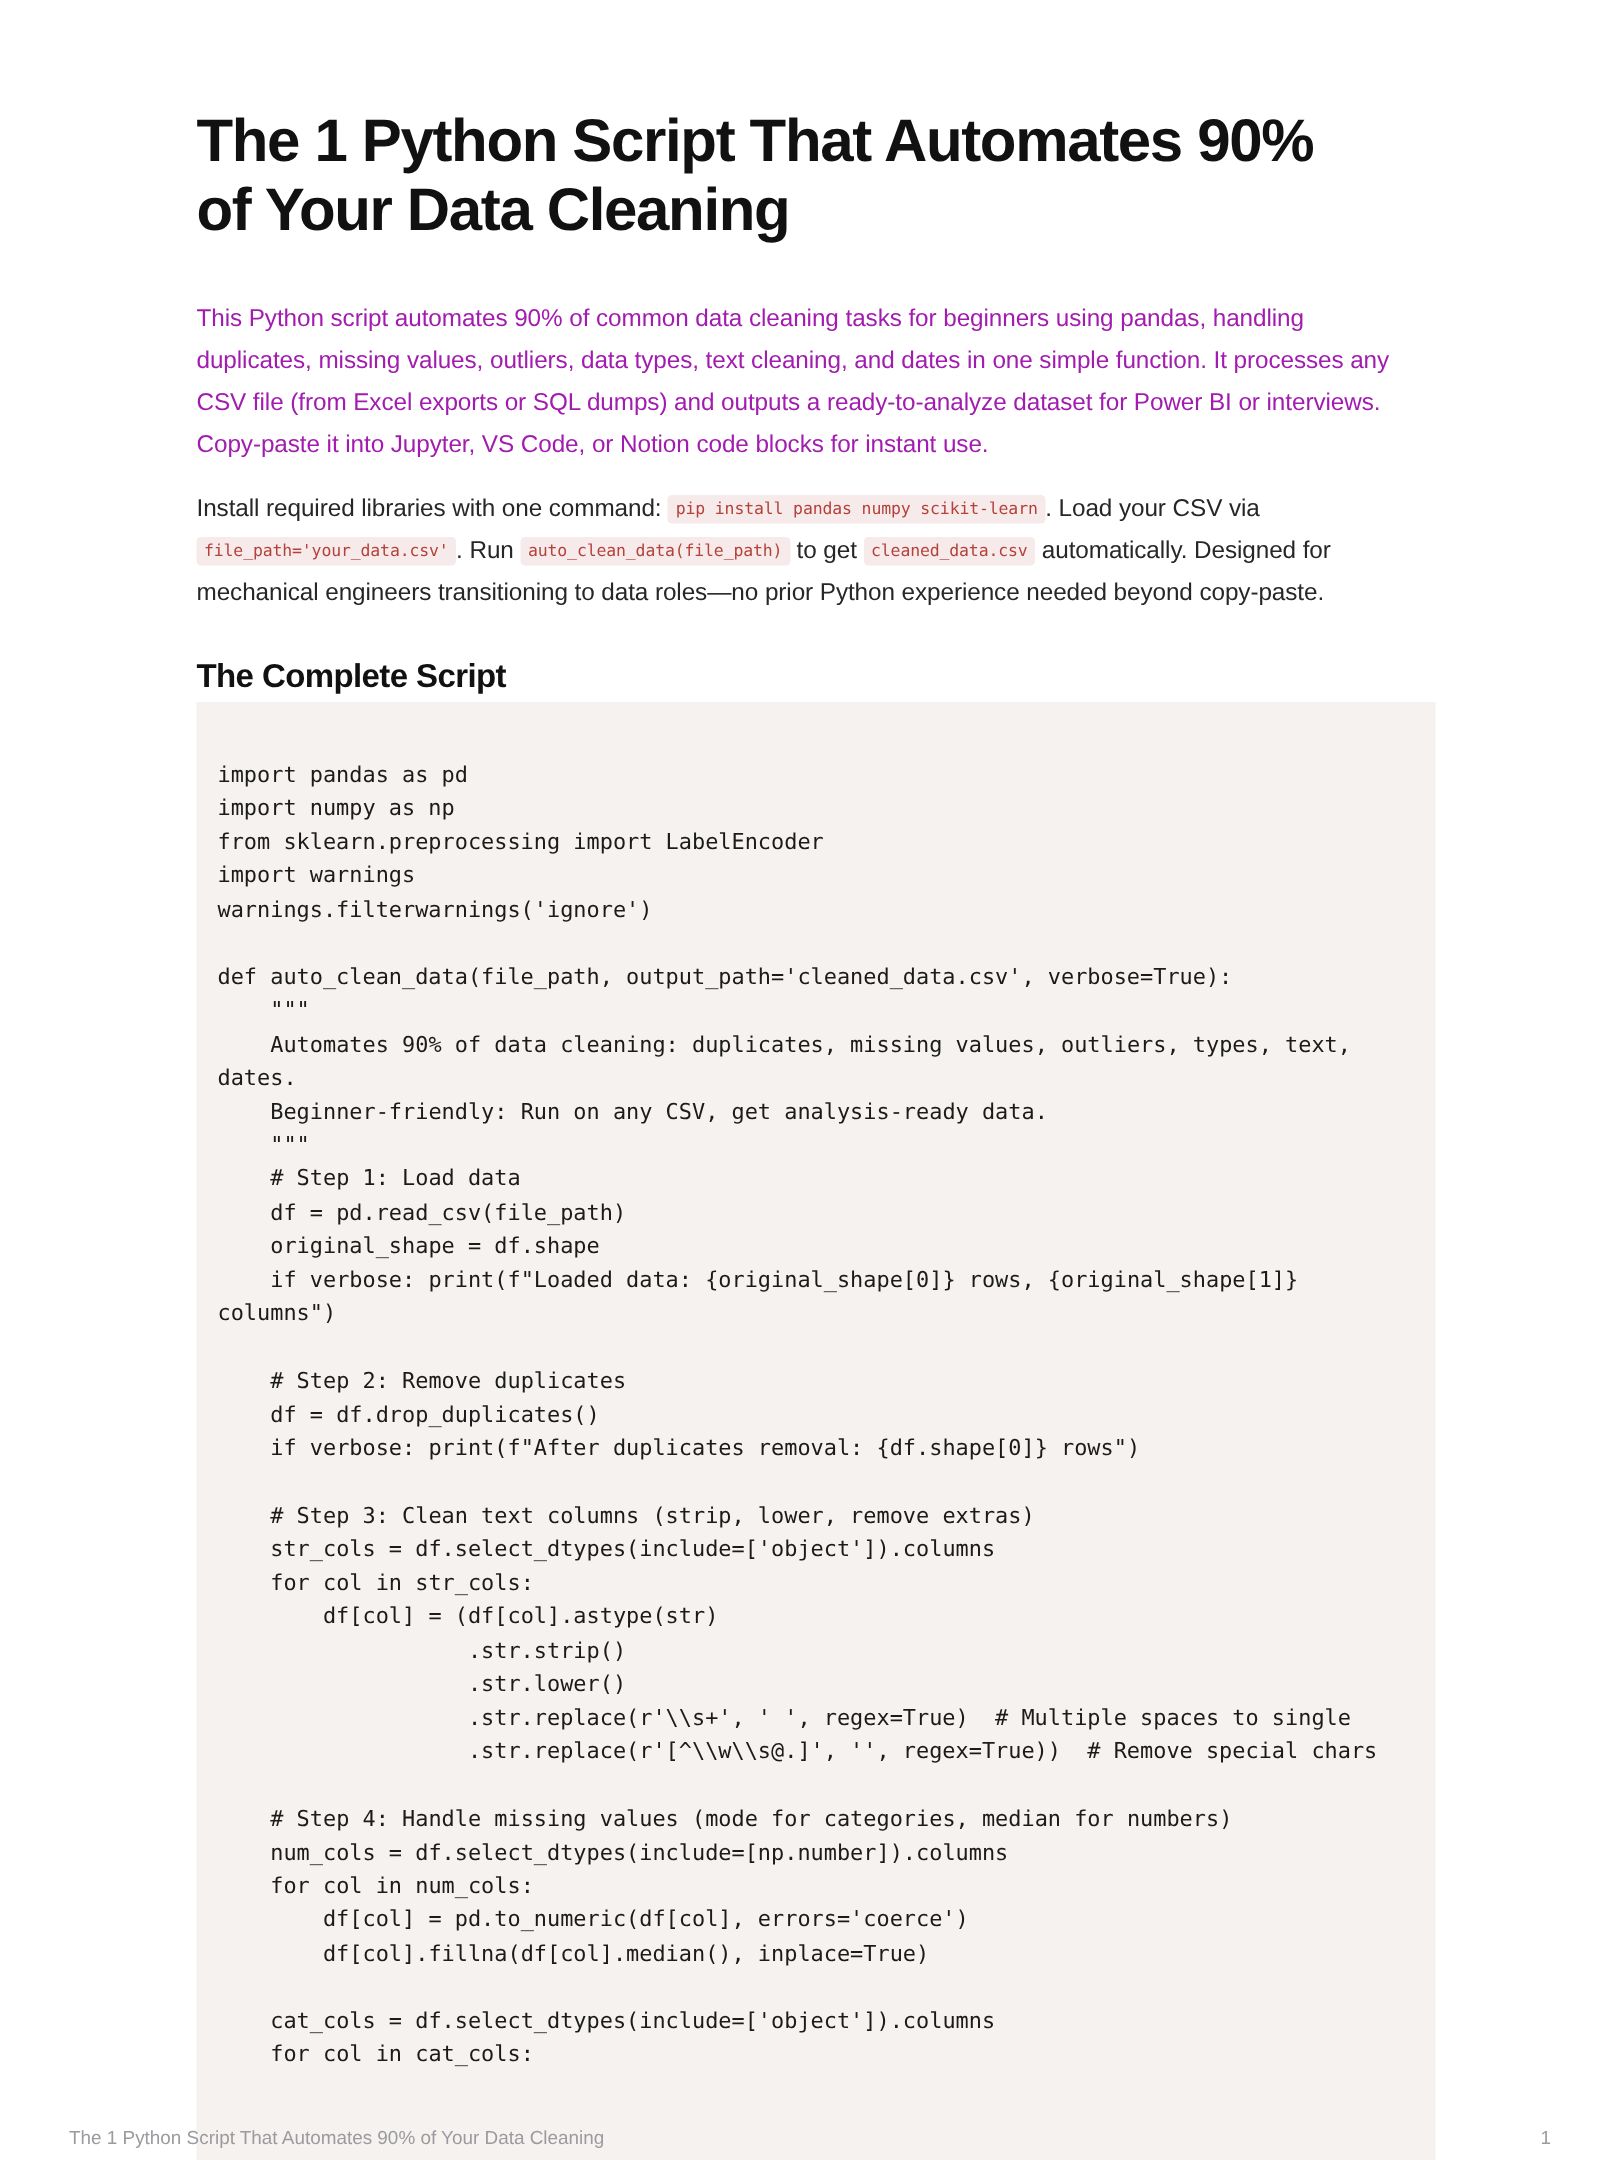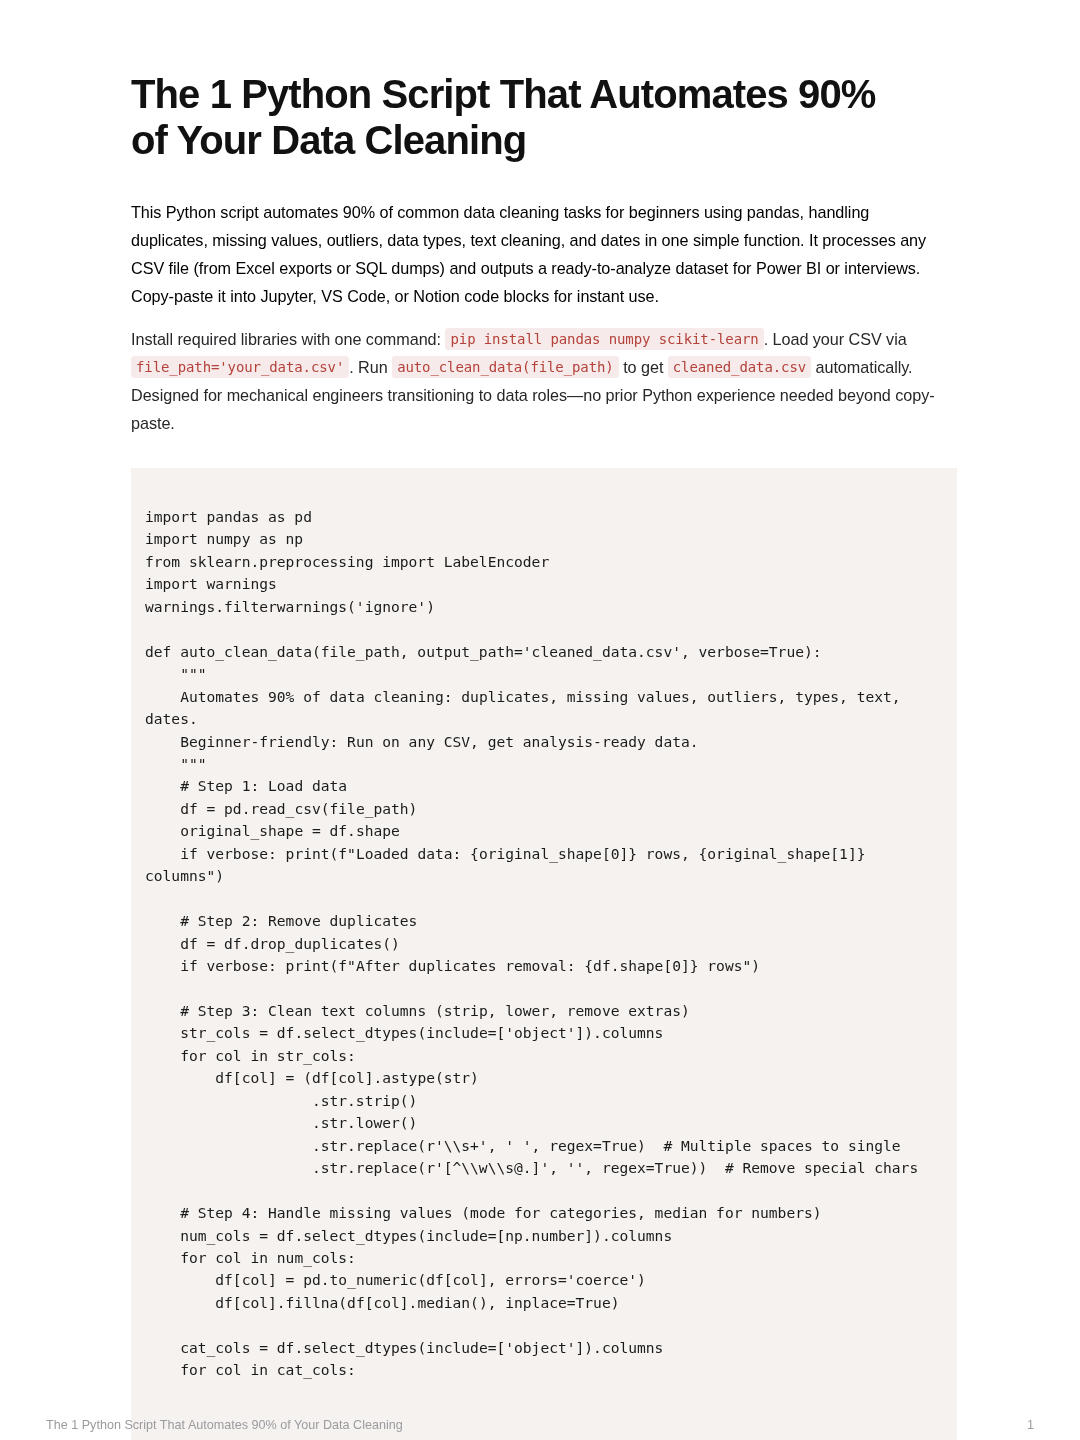--- a/index.html
+++ b/index.html
@@ -42,21 +42,21 @@
     padding-top: 72px;
     color: #111111;
     max-width: 790px;
   }
 
   .intro {
     font-size: 16.2px;
     line-height: 1.72;
     margin: 0;
     padding-top: 36px;
-    color: #000000;
+    color: #a21caf;
     max-width: 815px;
     letter-spacing: -0.05px;
   }
 
   h2.section-heading {
     font-size: 22px;
     font-weight: 700;
     letter-spacing: -0.4px;
     margin: 0;
     color: #111111;
@@ -70,21 +70,21 @@
     line-height: 1.74;
     margin: 0;
     padding-top: 14px;
     color: #27272a;
     max-width: 815px;
     letter-spacing: -0.05px;
   }
 
   code.inline {
     font-family: "DejaVu Sans Mono", "Liberation Mono", monospace;
-    font-size: 14px;
+    font-size: 11px;
     background: #f7eaea;
     color: #b4423a;
     padding: 2.5px 5px 3px 5px;
     border-radius: 3px;
     white-space: nowrap;
     letter-spacing: -0.1px;
     vertical-align: 1px;
   }
 
   .code-block {

